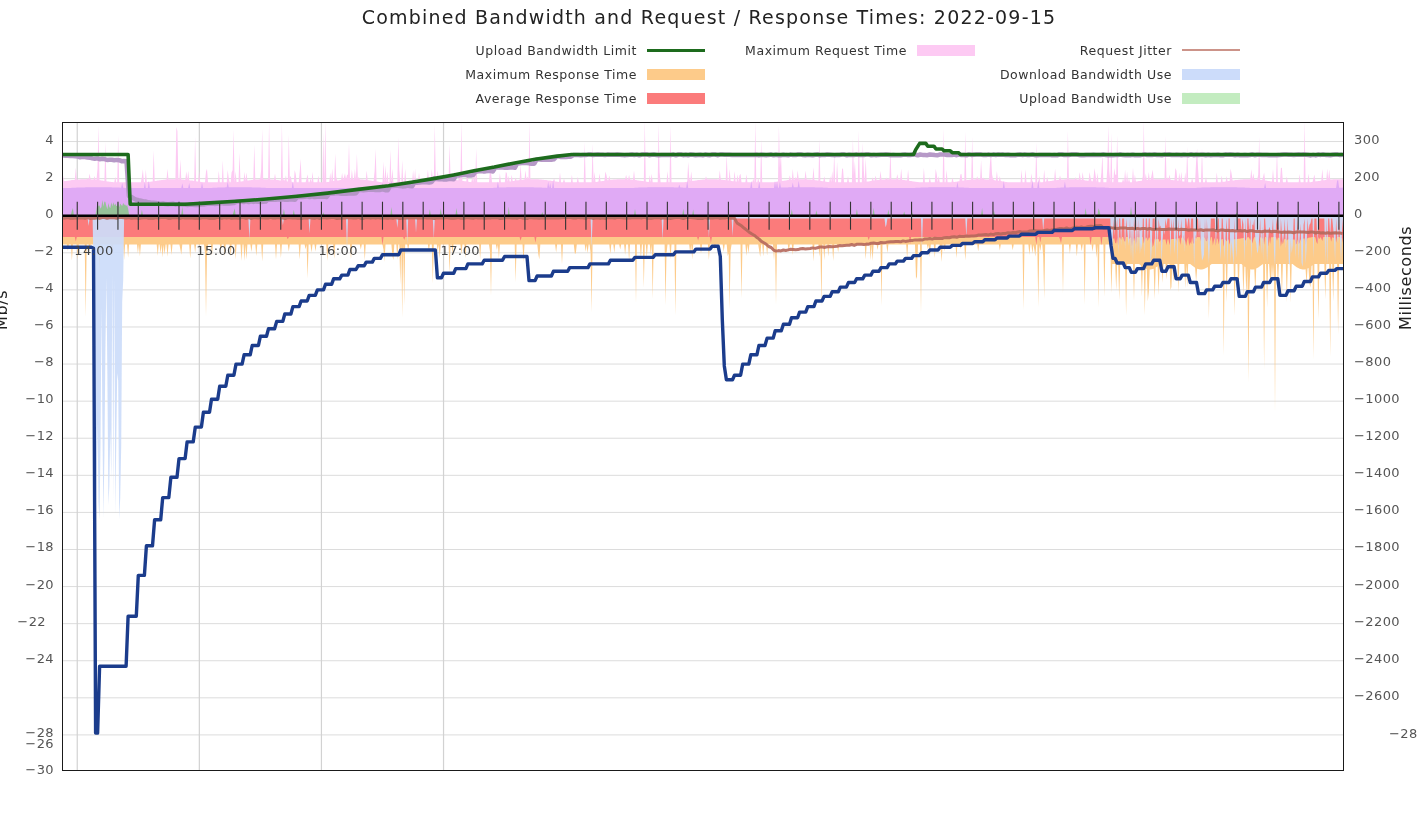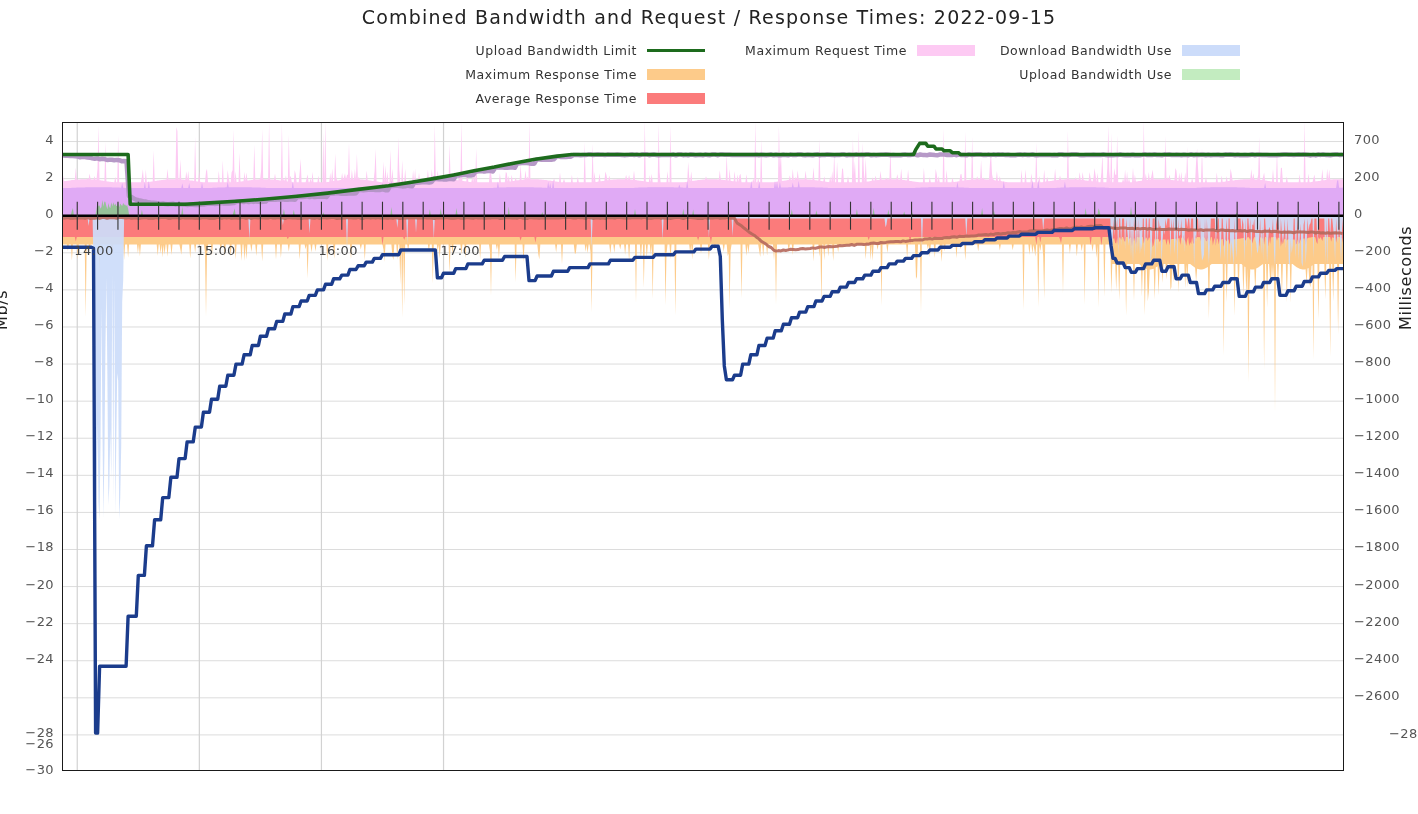--- a/index.html
+++ b/index.html
@@ -58,20 +58,24 @@
           <span class="lg-swatch" style="background: rgb(251, 123, 123);"></span>
         </div>
       </div>
       <div class="lg-col" style="left: 725px; width: 250px;">
         <div class="lg-row">
           <span class="lg-label">Maximum Request Time</span>
           <span class="lg-swatch" style="background: rgb(253, 202, 243);"></span>
         </div>
       </div>
       <div class="lg-col" style="left: 990px; width: 250px;">
+        <div class="lg-row">
+          <span class="lg-label">Request Jitter</span>
+          <span class="lg-line" style="border-top-width: 2px; border-top-color: rgb(204, 147, 137);"></span>
+        </div>
         <div class="lg-row">
           <span class="lg-label">Download Bandwidth Use</span>
           <span class="lg-swatch" style="background: rgb(204, 220, 250);"></span>
         </div>
         <div class="lg-row">
           <span class="lg-label">Upload Bandwidth Use</span>
           <span class="lg-swatch" style="background: rgb(195, 236, 192);"></span>
         </div>
       </div>
     </div>
@@ -183,28 +187,28 @@
       <div class="ytick-l" style="left: 8px; top: 242.8px;">−2</div>
       <div class="ytick-l" style="left: 8px; top: 279.886px;">−4</div>
       <div class="ytick-l" style="left: 8px; top: 316.971px;">−6</div>
       <div class="ytick-l" style="left: 8px; top: 354.057px;">−8</div>
       <div class="ytick-l" style="left: 8px; top: 391.143px;">−10</div>
       <div class="ytick-l" style="left: 8px; top: 428.229px;">−12</div>
       <div class="ytick-l" style="left: 8px; top: 465.314px;">−14</div>
       <div class="ytick-l" style="left: 8px; top: 502.4px;">−16</div>
       <div class="ytick-l" style="left: 8px; top: 539.486px;">−18</div>
       <div class="ytick-l" style="left: 8px; top: 576.571px;">−20</div>
-      <div class="ytick-l" style="left: 8px; top: 613.657px;">−22</div>
+      <div class="ytick-l" style="left: 0; top: 613.657px;">−22</div>
       <div class="ytick-l" style="left: 8px; top: 650.743px;">−24</div>
       <div class="ytick-l" style="left: 8px; top: 687.829px; margin-top: 48px;">−26</div>
       <div class="ytick-l" style="left: 8px; top: 724.914px;">−28</div>
       <div class="ytick-l" style="left: 8px; top: 762px;">−30</div>
     </div>
   <div id="yright">
-      <div class="ytick-r" style="left: 1354px; top: 131.543px;">700</div>
+      <div class="ytick-r" style="left: 1354px; top: 131.543px;">300</div>
       <div class="ytick-r" style="left: 1354px; top: 168.629px;">200</div>
       <div class="ytick-r" style="left: 1354px; top: 205.714px;">0</div>
       <div class="ytick-r" style="left: 1354px; top: 242.8px;">−200</div>
       <div class="ytick-r" style="left: 1354px; top: 279.886px;">−400</div>
       <div class="ytick-r" style="left: 1354px; top: 316.971px;">−600</div>
       <div class="ytick-r" style="left: 1354px; top: 354.057px;">−800</div>
       <div class="ytick-r" style="left: 1354px; top: 391.143px;">−1000</div>
       <div class="ytick-r" style="left: 1354px; top: 428.229px;">−1200</div>
       <div class="ytick-r" style="left: 1354px; top: 465.314px;">−1400</div>
       <div class="ytick-r" style="left: 1354px; top: 502.4px;">−1600</div>

